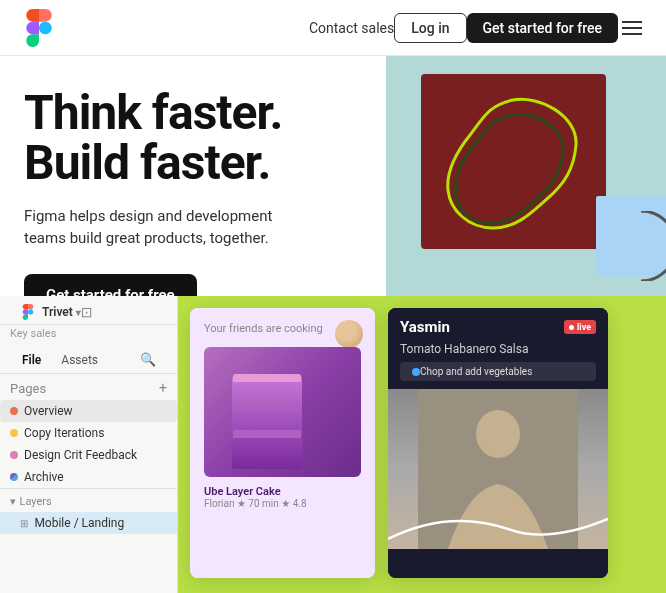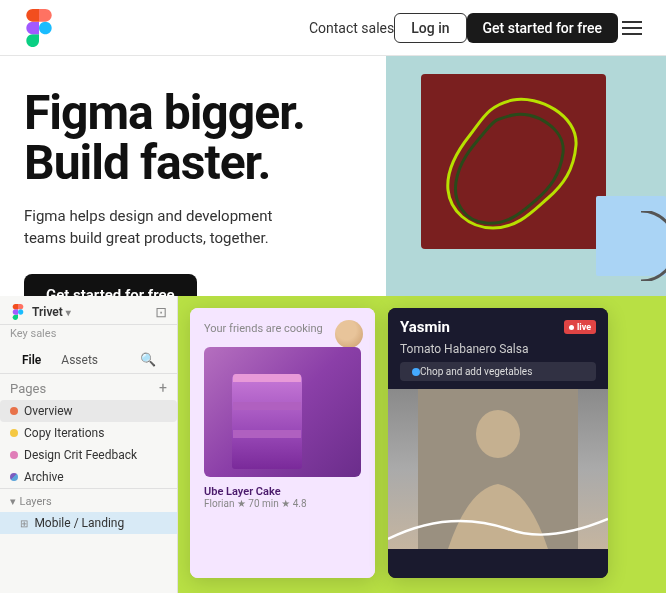--- a/index.html
+++ b/index.html
@@ -189,22 +189,21 @@
       height: 297px;
       background: #f7f7f5;
       border-right: 1px solid #e0e0e0;
       flex-shrink: 0;
       font-size: 12px;
       overflow: hidden;
     }
     .sidebar-topbar {
       display: flex;
       align-items: center;
-      justify-content: space-between;
-      padding: 8px 10px 4px 10px;
+      padding: 8px 10px 4px 20px;
       border-bottom: 1px solid #e0e0e0;
     }
     .sidebar-topbar-left {
       display: flex;
       align-items: center;
       gap: 6px;
     }
     .sidebar-project {
       font-size: 12px;
       font-weight: 600;
@@ -502,21 +501,21 @@
       <span class="hamburger-line"></span>
       <span class="hamburger-line"></span>
       <span class="hamburger-line"></span>
     </button>
   </div>
 </nav>
 
 <section class="hero">
   <div class="hero-text">
     <h1 class="hero-heading">
-      <span>Figma bigger.</span><br>
+      <span>Think faster.</span><br>
       <span>Build faster.</span>
     </h1>
     <p class="hero-subtext">Figma helps design and development teams build great products, together.</p>
     <button class="hero-btn">Get started for free</button>
   </div>
 
   <div class="hero-illustration">
     <div class="bg-teal"></div>
     <div class="dark-red-card"></div>
 

